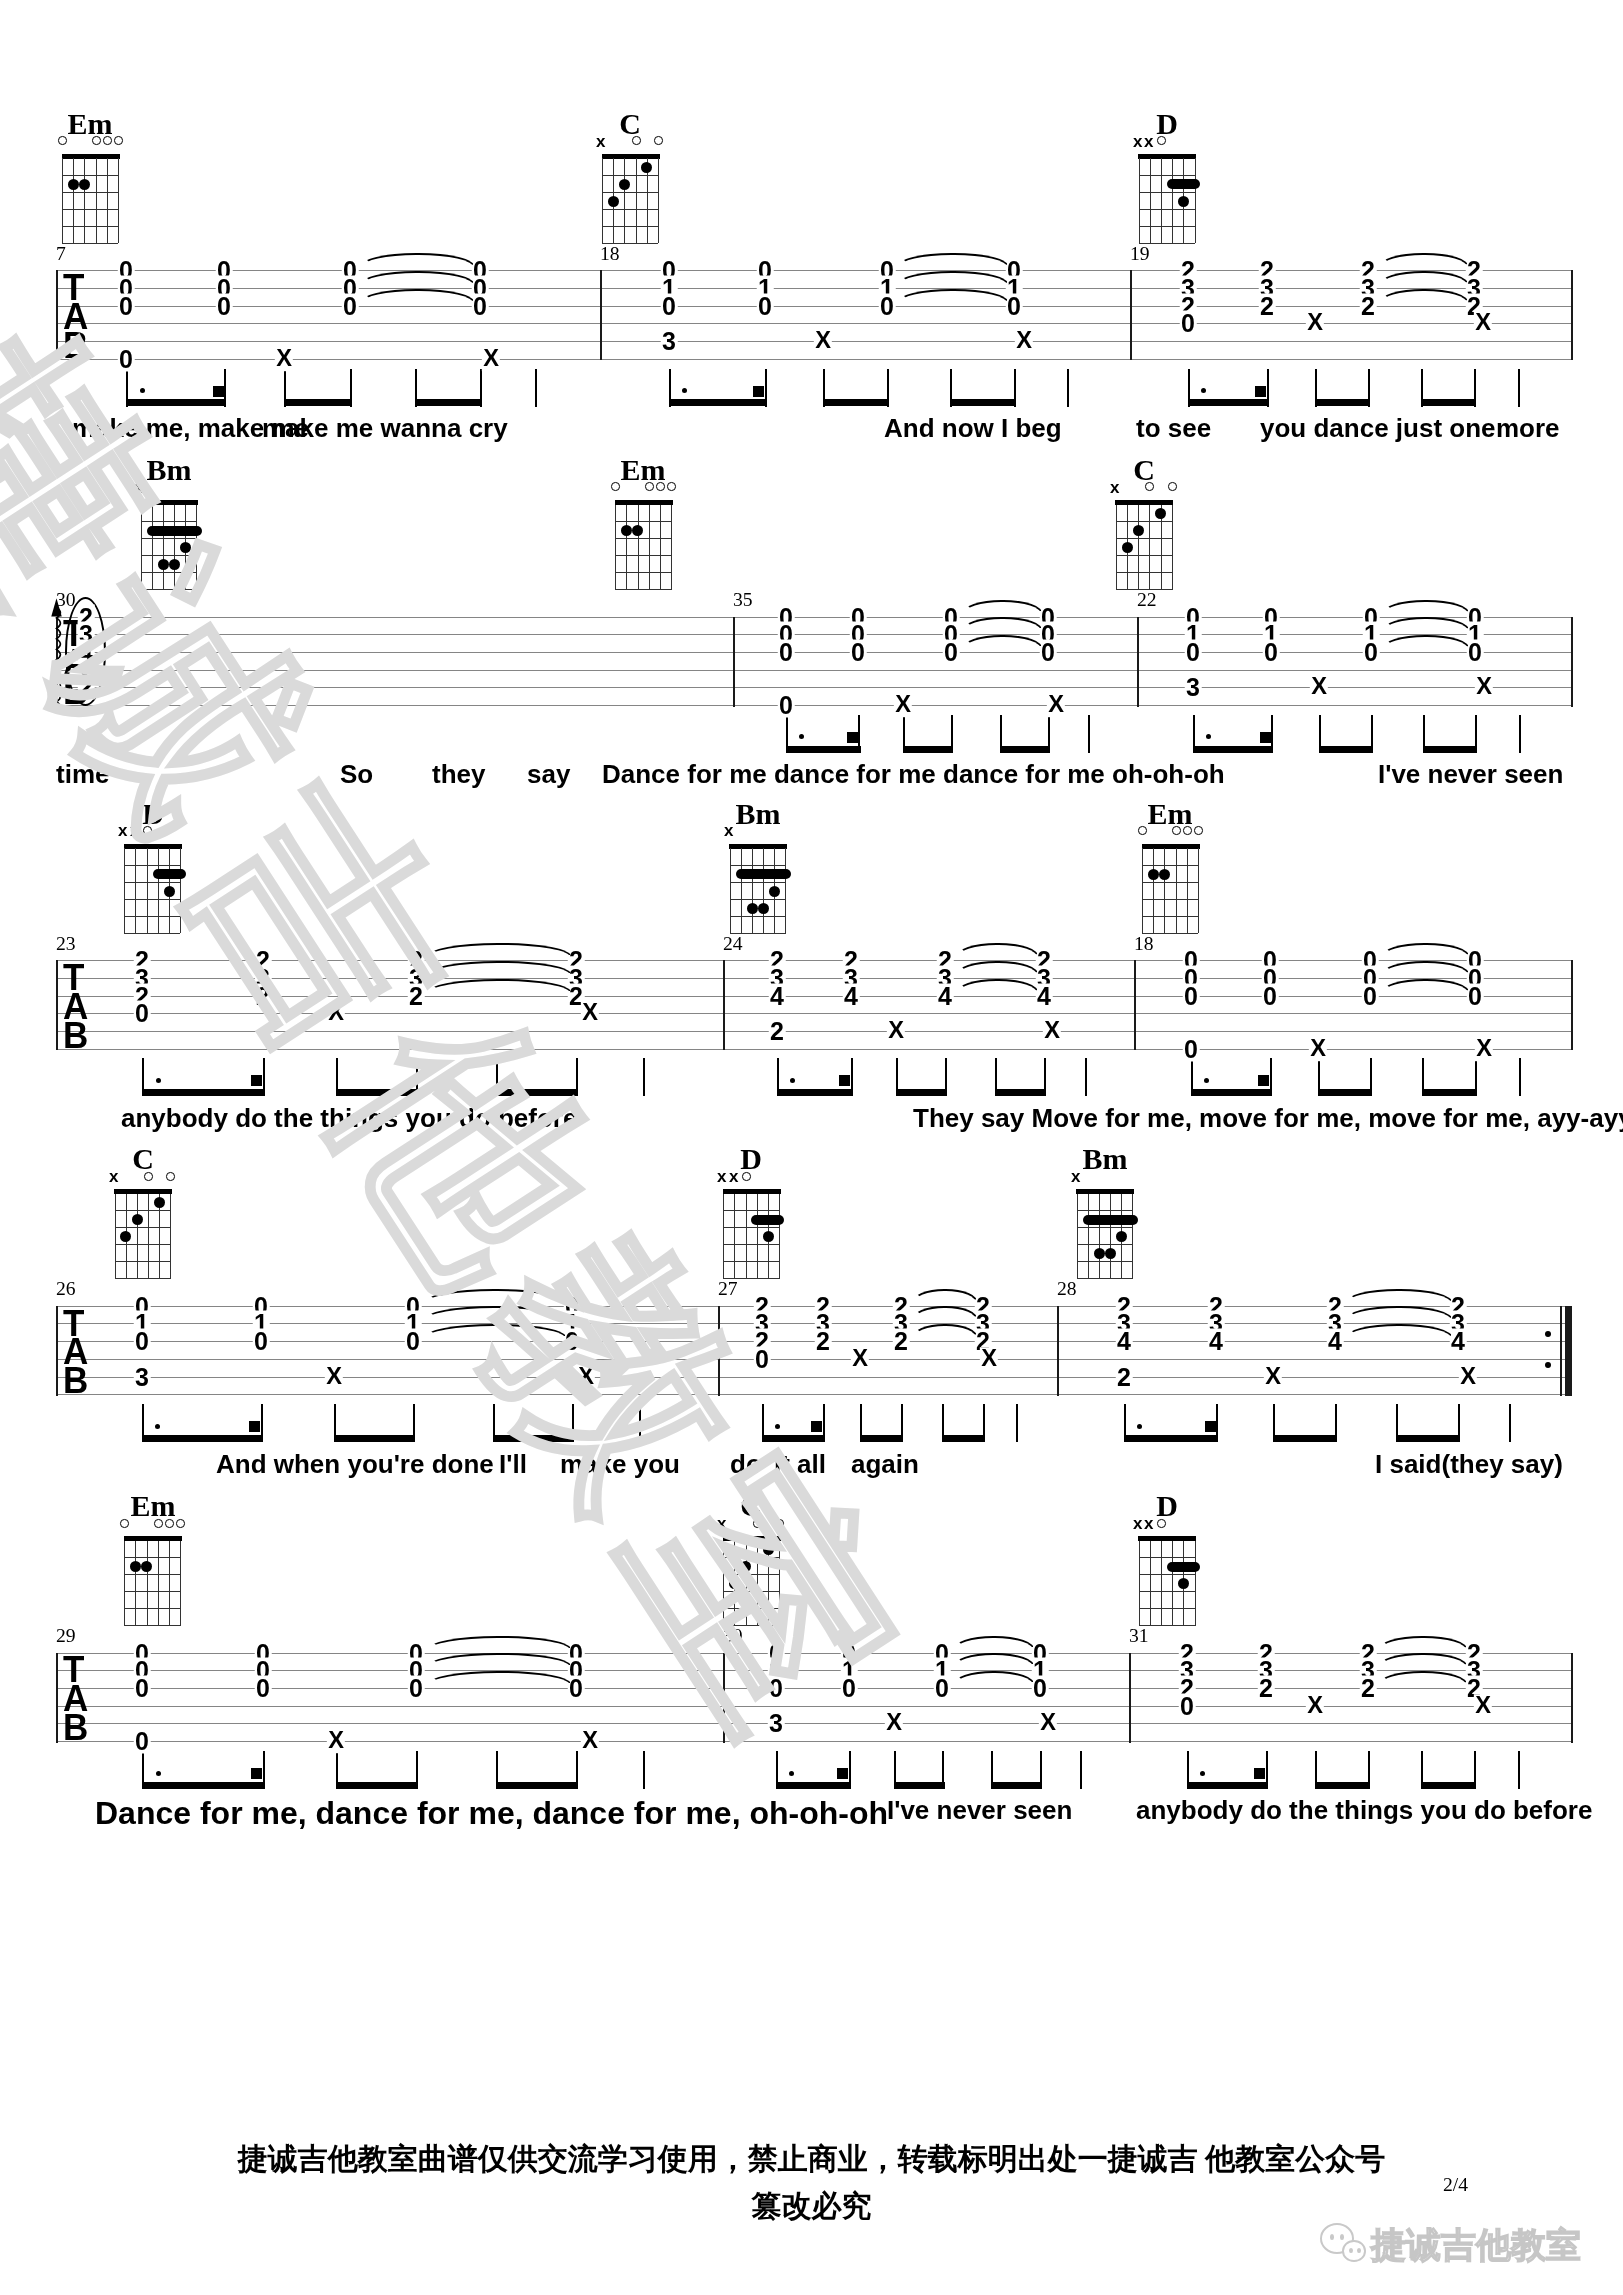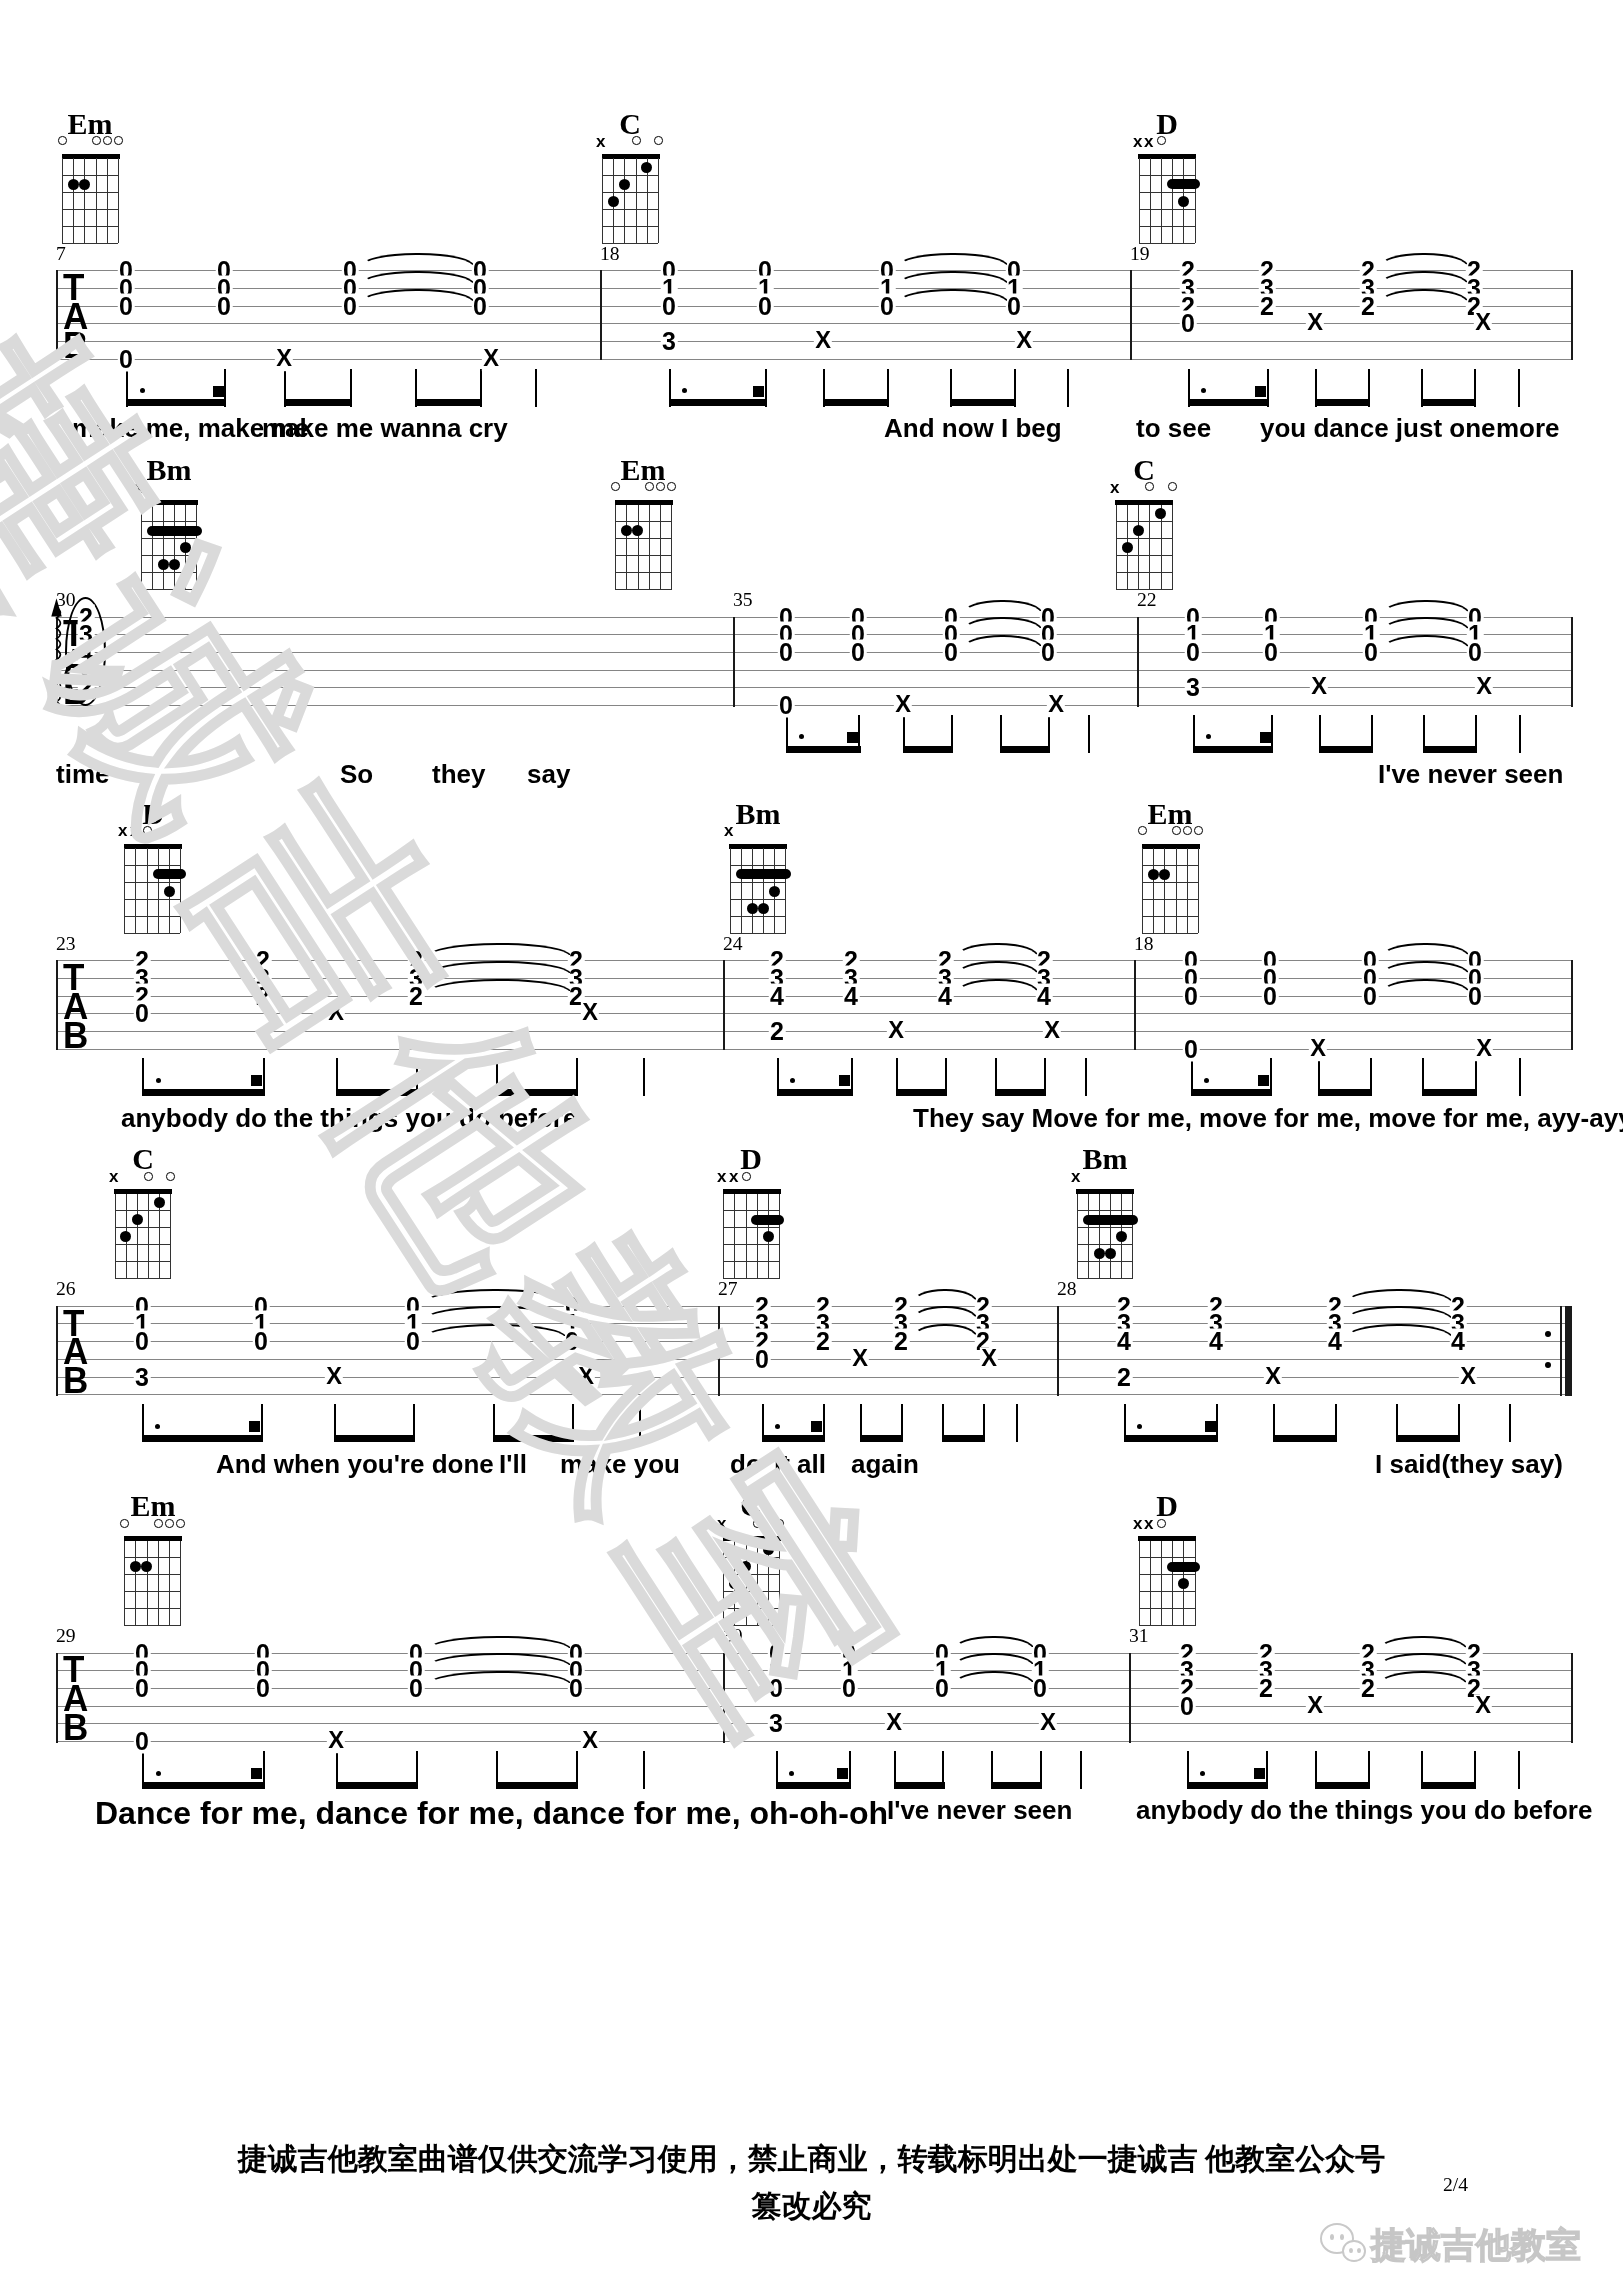--- a/index.html
+++ b/index.html
@@ -358,20 +358,21 @@
     <div style="position: absolute; left: 1319px; top: 746px; width: 54px; height: 7.2px; background: rgb(0, 0, 0); z-index: 3;"></div>
     <div style="position: absolute; left: 1423px; top: 715px; width: 2px; height: 38px; background: rgb(0, 0, 0); z-index: 3;"></div>
     <div style="position: absolute; left: 1475px; top: 715px; width: 2px; height: 38px; background: rgb(0, 0, 0); z-index: 3;"></div>
     <div style="position: absolute; left: 1423px; top: 746px; width: 54px; height: 7.2px; background: rgb(0, 0, 0); z-index: 3;"></div>
     <div style="position: absolute; left: 1519px; top: 715px; width: 2px; height: 38px; background: rgb(0, 0, 0); z-index: 3;"></div>
     <div style="position: absolute; left: 1571px; top: 617px; width: 1.6px; height: 90px; background: rgb(26, 26, 26); z-index: 3;"></div>
     <div style="position: absolute; left: 56px; top: 759px; font-size: 26px; font-weight: bold; white-space: nowrap; z-index: 4;">time</div>
     <div style="position: absolute; left: 340px; top: 759px; font-size: 26px; font-weight: bold; white-space: nowrap; z-index: 4;">So</div>
     <div style="position: absolute; left: 432px; top: 759px; font-size: 26px; font-weight: bold; white-space: nowrap; z-index: 4;">they</div>
     <div style="position: absolute; left: 527px; top: 759px; font-size: 26px; font-weight: bold; white-space: nowrap; z-index: 4;">say</div>
+    <div style="position: absolute; left: 602px; top: 759px; font-size: 26px; font-weight: bold; white-space: nowrap; z-index: 4;">Dance for me dance for me dance for me oh-oh-oh</div>
     <div style="position: absolute; left: 1378px; top: 759px; font-size: 26px; font-weight: bold; white-space: nowrap; z-index: 4;">I've never seen</div>
     <div style="position: absolute; left: 56px; top: 960px; width: 1515px; height: 1.3px; background: rgb(133, 133, 133); z-index: 1;"></div>
     <div style="position: absolute; left: 56px; top: 978px; width: 1515px; height: 1.3px; background: rgb(133, 133, 133); z-index: 1;"></div>
     <div style="position: absolute; left: 56px; top: 996px; width: 1515px; height: 1.3px; background: rgb(133, 133, 133); z-index: 1;"></div>
     <div style="position: absolute; left: 56px; top: 1013px; width: 1515px; height: 1.3px; background: rgb(133, 133, 133); z-index: 1;"></div>
     <div style="position: absolute; left: 56px; top: 1031px; width: 1515px; height: 1.3px; background: rgb(133, 133, 133); z-index: 1;"></div>
     <div style="position: absolute; left: 56px; top: 1049px; width: 1515px; height: 1.3px; background: rgb(133, 133, 133); z-index: 1;"></div>
     <div style="position: absolute; left: 56px; top: 960px; width: 1.6px; height: 90px; background: rgb(26, 26, 26); z-index: 3;"></div>
     <div style="position: absolute; left: 63px; top: 959px; font-size: 35px; font-weight: bold; line-height: 1; transform: scaleY(1.05); z-index: 4;">T</div>
     <div style="position: absolute; left: 63px; top: 988px; font-size: 35px; font-weight: bold; line-height: 1; transform: scaleY(1.05); z-index: 4;">A</div>

